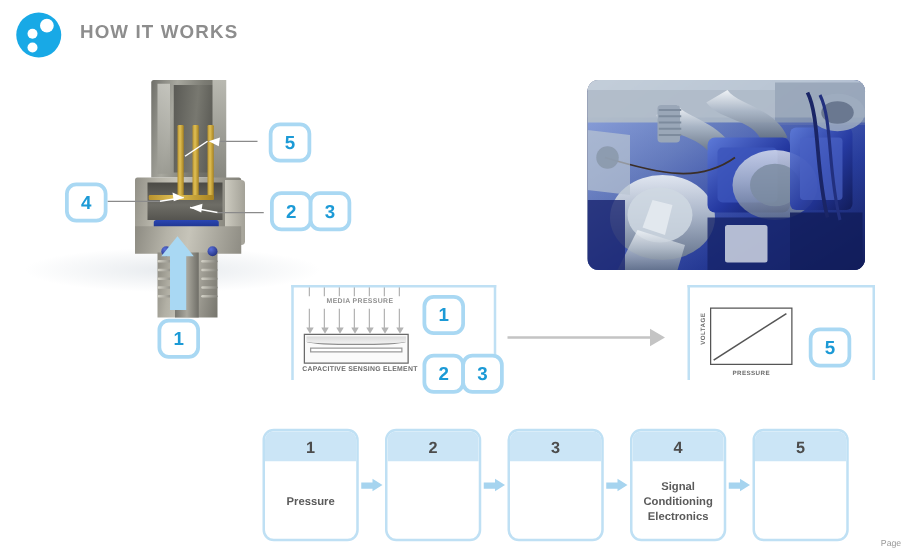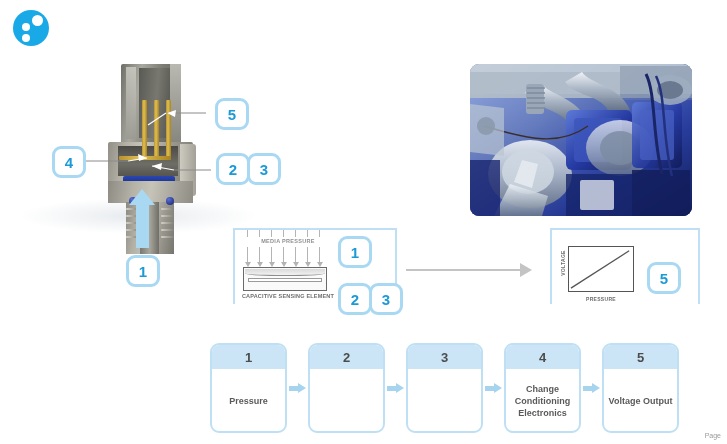--- a/index.html
+++ b/index.html
@@ -219,20 +219,21 @@
 </style>
 </head>
 <body>
 
 <div id="header">
   <div id="logo">
     <span class="dot d1"></span>
     <span class="dot d2"></span>
     <span class="dot d3"></span>
   </div>
+  <div id="page-title">HOW IT WORKS</div>
 </div>
 
 <div id="sensor-area">
   <div id="sensor-shadow"></div>
 
   <div id="s-conn"></div>
   <div id="s-conn-hi"></div>
   <div id="s-conn-face"></div>
   <div id="s-conn-edge"></div>
 
@@ -416,26 +417,25 @@
   <div class="flow-box" style="left:196px;">
     <div class="flow-head">3</div>
   </div>
   <div class="flow-arrow" style="left:275px;">
     <span class="shaft"></span>
     <span class="head"></span>
   </div>
 
   <div class="flow-box" style="left:294px;">
     <div class="flow-head">4</div>
-    <div class="flow-body">Change Conditioning Electronics</div>
+    <div class="flow-body">Signal Conditioning Electronics</div>
   </div>
   <div class="flow-arrow" style="left:373px;">
     <span class="shaft"></span>
     <span class="head"></span>
   </div>
 
   <div class="flow-box" style="left:392px;">
     <div class="flow-head">5</div>
-    <div class="flow-body">Voltage Output</div>
   </div>
 </div>
 
 <div id="footer-page">Page</div>
 
 </body></html>

